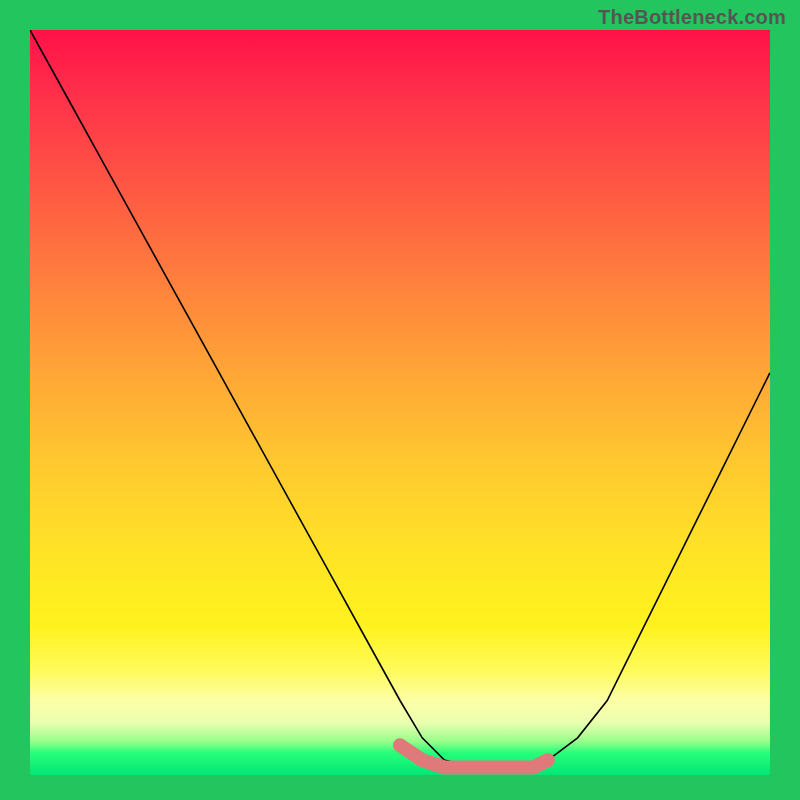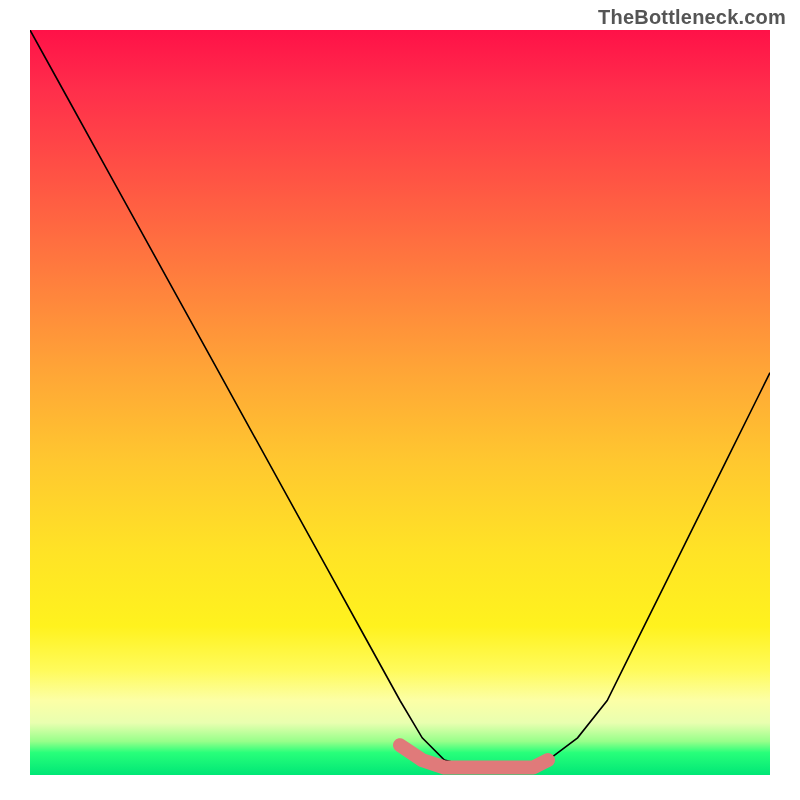--- a/index.html
+++ b/index.html
@@ -8,21 +8,21 @@
     width: 800px;
     height: 800px;
     background: #000;
     overflow: hidden;
     font-family: Arial, Helvetica, sans-serif;
   }
   .frame {
     position: relative;
     width: 800px;
     height: 800px;
-    background: #ffffff;
+    background: #22c55e;
   }
   .plot-area {
     position: absolute;
     left: 30px;
     top: 30px;
     width: 740px;
     height: 745px;
     
     background: linear-gradient(
       to bottom,

